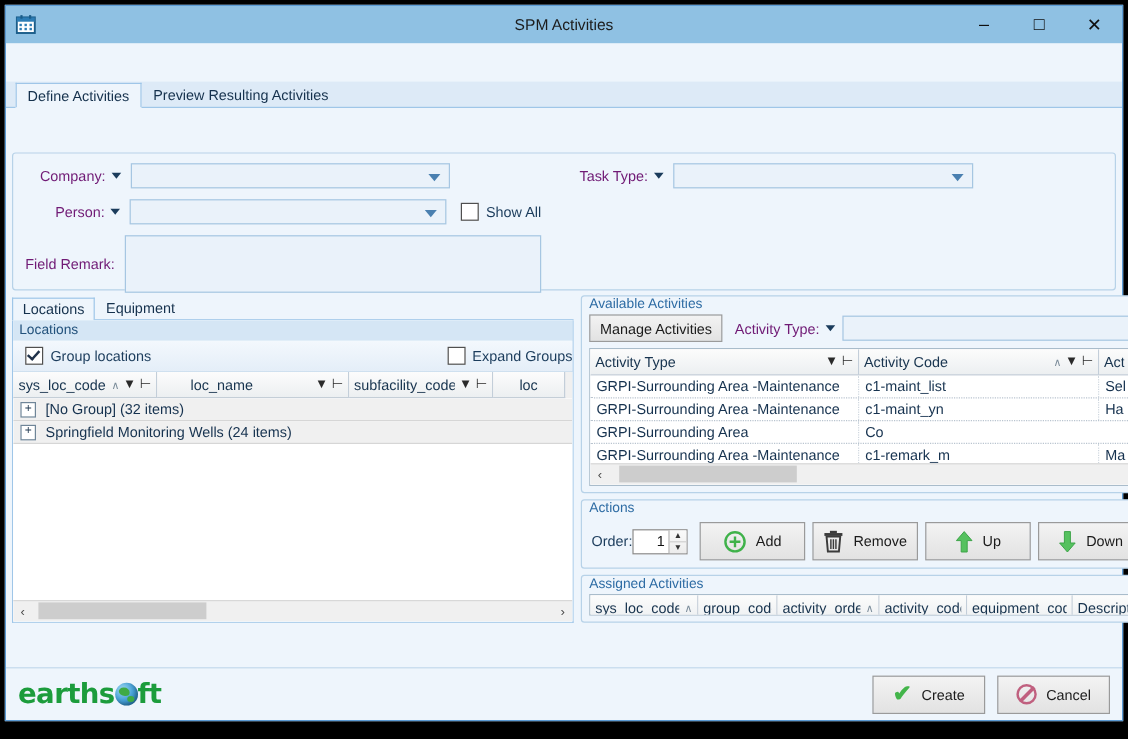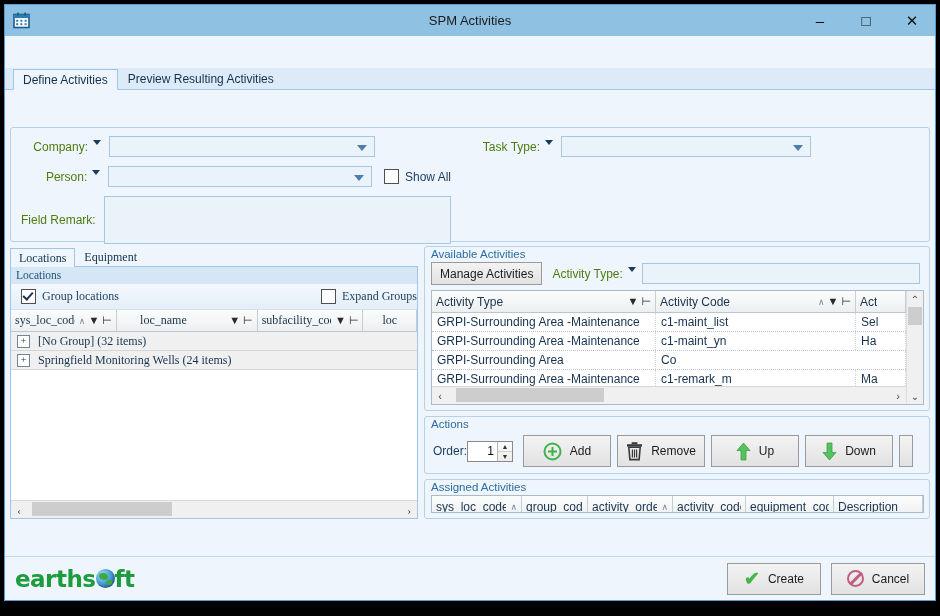--- a/index.html
+++ b/index.html
@@ -116,25 +116,25 @@
   }
   .form-left { width: 430px; flex: none; }
   .form-right { flex: 1; padding-left: 30px; box-sizing: border-box; }
   .frow {
     display: flex;
     align-items: center;
     margin-bottom: 9px;
   }
   .flabel {
     font-size: 12px;
-    color: #4d7c0f;
+    color: #701a75;
     text-align: right;
     white-space: nowrap;
     display: flex;
-    align-items: flex-start;
+    align-items: center;
     justify-content: flex-end;
   }
   .flabel.w1 { width: 80px; }
   .flabel.w2 { width: 80px; }
   .caret {
     display: inline-block;
     margin-left: 5px;
     width: 0; height: 0;
     border-left: 4px solid transparent;
     border-right: 4px solid transparent;
@@ -195,26 +195,25 @@
     transform: rotate(42deg);
   }
   
   .lower {
     flex: 1;
     display: flex;
     min-height: 0;
     margin-top: 4px;
   }
   .left-pane {
-    width: 408px;
+    width: 468px;
     flex: none;
     display: flex;
     flex-direction: column;
     min-height: 0;
-    font-family: Liberation Serif, serif;
   }
   .right-pane {
     flex: 1;
     margin-left: 6px;
     display: flex;
     flex-direction: column;
     min-height: 0;
   }
   
   .subtabs {

